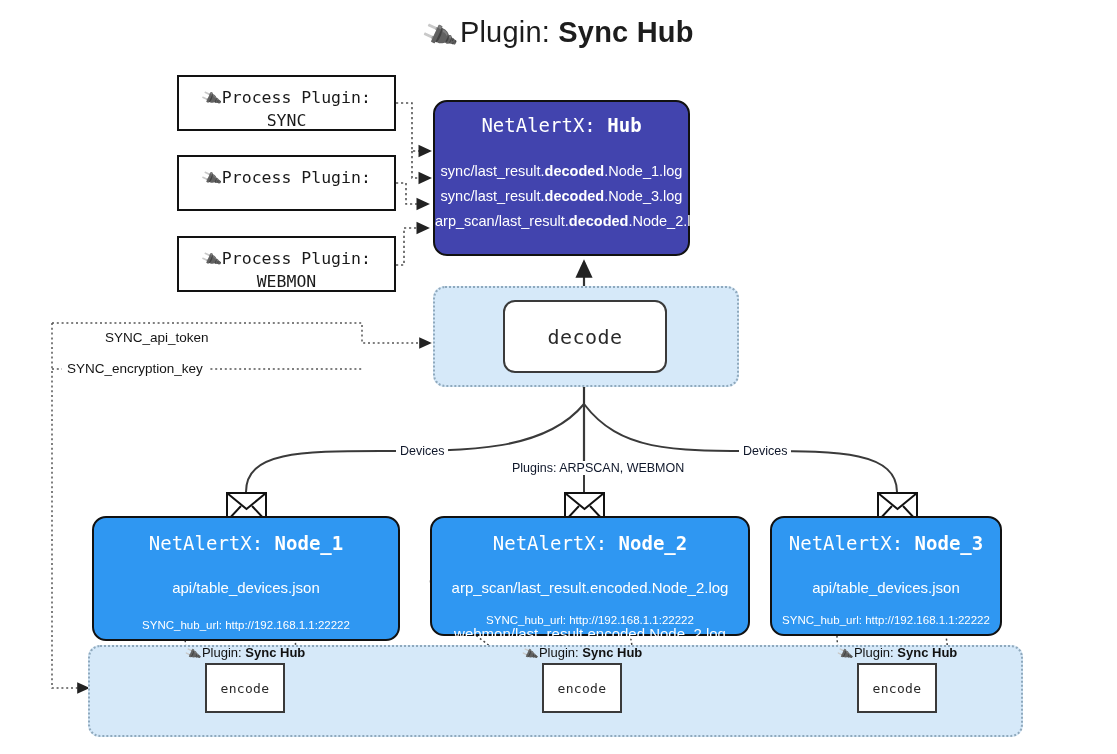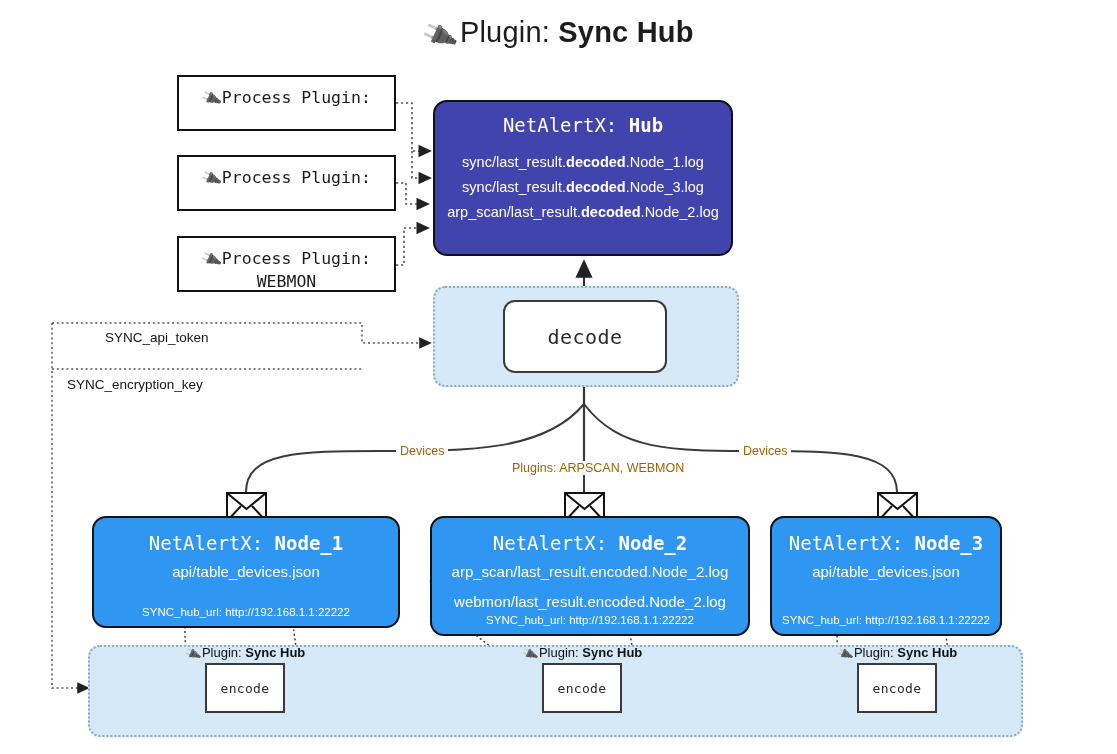--- a/index.html
+++ b/index.html
@@ -40,32 +40,32 @@
     text-align: center;
     line-height: 1.42;
     padding-top: 9px;
   }
   .procbox .l1 { white-space: nowrap; }
   .procbox .plug { font-family: "DejaVu Sans", sans-serif; font-size:15px; display:inline-block; transform: rotate(-20deg) translateY(1px); margin-right:1px;}
 
   
   .hub {
     position: absolute;
-    left: 433px; top: 100px; width: 300px; height: 156px;
+    left: 433px; top: 100px; width: 257px; height: 156px;
     background: #4244ae;
     border: 2.5px solid #111; border-radius: 14px;
     color: #ffffff;
   }
   .hub .hubtitle {
     text-align: center; margin-top: 12px;
     font-family: "DejaVu Sans Mono", monospace; font-size: 19px;
     color: #fff;
   }
   .hub .hubtitle b { font-weight: bold; }
-  .hub .loglist { margin-top: 14px; }
+  .hub .loglist { margin-top: 23px; }
   .hub .logline {
     font-size: 14.5px; color: #ffffff; text-align: center;
     line-height: 1.72; white-space: nowrap;
   }
   .hub .logline b { font-weight: bold; }
 
   
   .lbcontainer {
     position: absolute;
     background: #d6e9f9;
@@ -95,30 +95,30 @@
     border: 2.5px solid #111; border-radius: 14px;
     color: #ffffff;
   }
   .node .ntitle {
     text-align: center; margin-top: 14px;
     font-family: "DejaVu Sans Mono", monospace; font-size: 19px; color: #fff;
   }
   .node .ntitle b { font-weight: bold; }
   .node .nline {
     text-align: center; font-size: 15px; color: #ffffff;
-    line-height: 1.6; white-space: nowrap; margin-top: 6px;
+    line-height: 1.6; white-space: nowrap; margin-top: 22px;
   }
   .node .nfoot {
     position: absolute; left: 0; bottom: 8px; width: 100%;
     text-align: center; font-size: 11.5px; color: #ffffff; white-space: nowrap;
   }
 
   
   .edgelabel {
-    position: absolute; font-size: 12.5px; color: #a16207;
+    position: absolute; font-size: 12.5px; color: #0f172a;
     background: #ffffff; padding: 0 4px; white-space: nowrap;
   }
   .tokenlabel {
     position: absolute; font-size: 13.5px; color: #141414;
     background: #ffffff; padding: 0 5px; white-space: nowrap;
   }
 </style>
 </head>
 <body>
 
@@ -189,20 +189,21 @@
       <path d="M434,572 C412,600 500,648 540,687" marker-end="url(#ahs)"></path>
       <path d="M623,687 C645,682 630,600 589,524"></path>
 
       <path d="M866,560 C838,590 822,650 857,687" marker-end="url(#ahs)"></path>
       <path d="M938,687 C958,685 950,600 902,524"></path>
     </g>
   </svg>
 
   <div class="procbox" style="left:177px; top:75px; width:219px; height:56px;">
     <div class="l1"><span class="plug">🔌</span><span>Process Plugin:</span></div>
+    <div>SYNC</div>
   </div>
 
   <div class="procbox" style="left:177px; top:155px; width:219px; height:56px;">
     <div class="l1"><span class="plug">🔌</span><span>Process Plugin:</span></div>
   </div>
 
   <div class="procbox" style="left:177px; top:236px; width:219px; height:56px;">
     <div class="l1"><span class="plug">🔌</span><span>Process Plugin:</span></div>
     <div>WEBMON</div>
   </div>
@@ -215,21 +216,21 @@
       <div class="logline"><span>sync/last_result.</span><b>decoded</b><span>.Node_1.log</span></div>
       <div class="logline"><span>sync/last_result.</span><b>decoded</b><span>.Node_3.log</span></div>
       <div class="logline"><span>arp_scan/last_result.</span><b>decoded</b><span>.Node_2.log</span></div>
     </div>
   </div>
 
   <div class="lbcontainer" style="left:433px; top:286px; width:306px; height:101px;"></div>
   <div class="plainbox decodebox" style="left:503px; top:300px; width:164px; height:73px;border-radius:12px;">decode</div>
 
   <div class="tokenlabel" style="left:100px; top:330px;">SYNC_api_token</div>
-  <div class="tokenlabel" style="left:62px; top:361px;margin-top:16px;">SYNC_encryption_key</div>
+  <div class="tokenlabel" style="left:62px; top:361px;">SYNC_encryption_key</div>
 
   <div class="edgelabel" style="left:396px; top:444px;">Devices</div>
   <div class="edgelabel" style="left:739px; top:444px;">Devices</div>
   <div class="edgelabel" style="left:508px; top:461px;">Plugins: ARPSCAN, WEBMON</div>
 
   <div style="position:absolute; left:226px; top:492px; width:41px; height:30px;">
     <svg width="41" height="30" viewBox="0 0 41 30">
       <rect x="1" y="1" width="39" height="28" fill="#fff" stroke="#111" stroke-width="2"></rect>
       <path d="M1,1 L20.5,17 L40,1" fill="none" stroke="#111" stroke-width="2"></path>
       <path d="M1,29 L15,14 M40,29 L26,14" fill="none" stroke="#111" stroke-width="2"></path>
@@ -243,21 +244,21 @@
     </svg>
   </div>
   <div style="position:absolute; left:877px; top:492px; width:41px; height:30px;">
     <svg width="41" height="30" viewBox="0 0 41 30">
       <rect x="1" y="1" width="39" height="28" fill="#fff" stroke="#111" stroke-width="2"></rect>
       <path d="M1,1 L20.5,17 L40,1" fill="none" stroke="#111" stroke-width="2"></path>
       <path d="M1,29 L15,14 M40,29 L26,14" fill="none" stroke="#111" stroke-width="2"></path>
     </svg>
   </div>
 
-  <div class="node" style="left:92px; top:516px; width:308px; height:112px;">
+  <div class="node" style="left:92px; top:516px; width:308px; height:125px;">
     <div class="ntitle">
       <span>NetAlertX:</span> <b>Node_1</b>
     </div>
     <div class="nline">api/table_devices.json</div>
     <div class="nfoot">SYNC_hub_url: http://192.168.1.1:22222</div>
   </div>
 
   <div class="node" style="left:430px; top:516px; width:320px; height:120px;">
     <div class="ntitle">
       <span>NetAlertX:</span> <b>Node_2</b>

